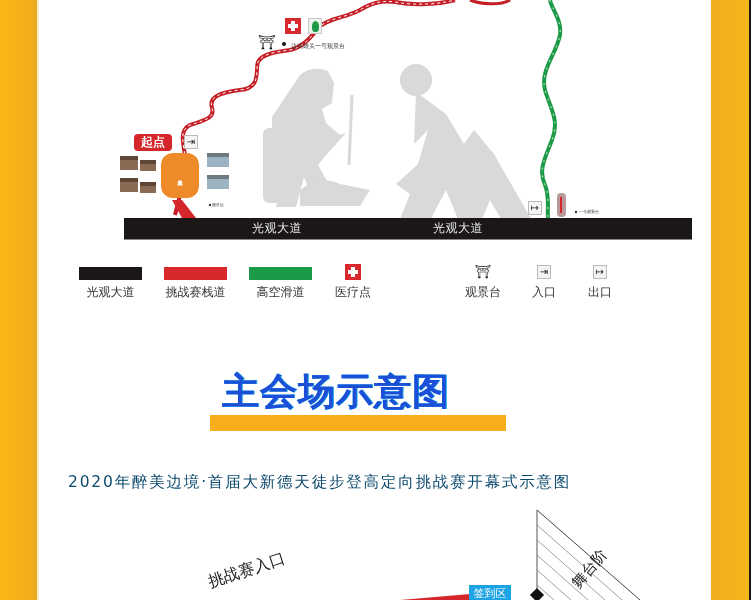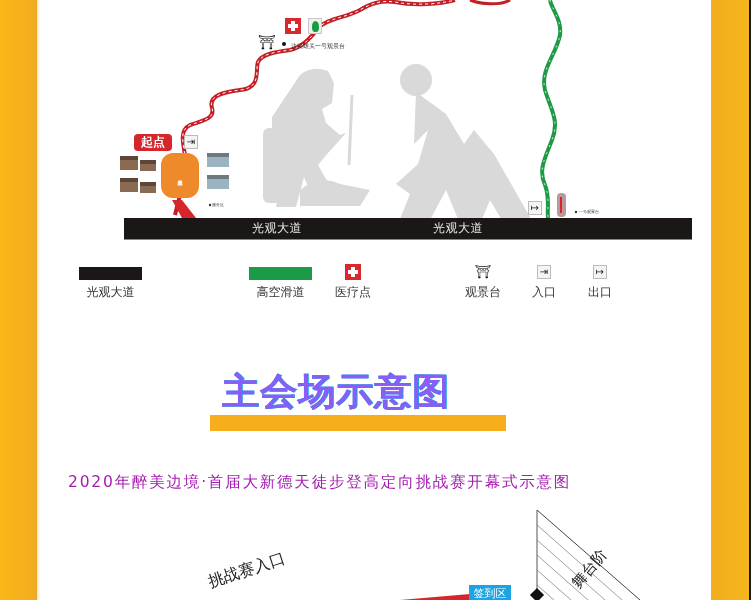--- a/index.html
+++ b/index.html
@@ -79,27 +79,27 @@
   .legend-swatch { width: 63px; height: 13px; margin: 7px auto 4px; }
   .legend-icon-wrap { height: 24px; display: flex; align-items: center; justify-content: center; }
   .legend-label { font-size: 12px; color: #333; white-space: nowrap; }
 
   .section-title-wrap { position: absolute; left: 210px; top: 365px; width: 296px; height: 66px; }
   .section-title-bar {
     position: absolute; left: 0; top: 50px; width: 296px; height: 16px; background: #f6ae1c;
   }
   .section-title {
     position: absolute; left: 12px; top: 2px; width: 280px;
-    font-size: 37px; font-weight: bold; color: #8b5cf6; letter-spacing: 1px; white-space: nowrap;
+    font-size: 37px; font-weight: bold; color: #1d4ed8; letter-spacing: 1px; white-space: nowrap;
     text-shadow: 0 0 0 #1ba3e3, 1px 0 0 #1ba3e3;
   }
 
   .event-title {
     position: absolute; left: 68px; top: 472px; width: 620px;
-    font-size: 15.5px; color: #a21caf; letter-spacing: 1.8px; white-space: nowrap;
+    font-size: 15.5px; color: #0c4a6e; letter-spacing: 1.8px; white-space: nowrap;
   }
 
   .entry-label {
     position: absolute; left: 212px; top: 572px; font-size: 16px; color: #222;
     transform: rotate(-18deg); transform-origin: left bottom; white-space: nowrap;
   }
   .checkin-badge {
     position: absolute; left: 469px; top: 585px; width: 42px; height: 17px;
     background: #1ba3e3; color: #fff; font-size: 11px; text-align: center; line-height: 17px;
   }
@@ -168,20 +168,24 @@
 
 <div class="road">
   <span class="road-label" style="left:128px;">光观大道</span>
   <span class="road-label" style="left:309px;">光观大道</span>
 </div>
 
 <div class="legend">
   <div class="legend-item" style="left:79px; width:63px;">
     <div class="legend-swatch" style="background:#1b1717; margin-top:7px;"></div>
     <div class="legend-label">光观大道</div>
+  </div>
+  <div class="legend-item" style="left:164px; width:63px;">
+    <div class="legend-swatch" style="background:#d8282b;"></div>
+    <div class="legend-label">挑战赛栈道</div>
   </div>
   <div class="legend-item" style="left:325px; width:56px;">
     <div class="legend-icon-wrap">
         <div class="med-icon" style="position:relative; width:16px; height:16px;"></div>
       </div>
     <div class="legend-label">医疗点</div>
   </div>
   <div class="legend-item" style="left:249px; width:63px;">
     <div class="legend-swatch" style="background:#1b9a47;"></div>
     <div class="legend-label">高空滑道</div>

